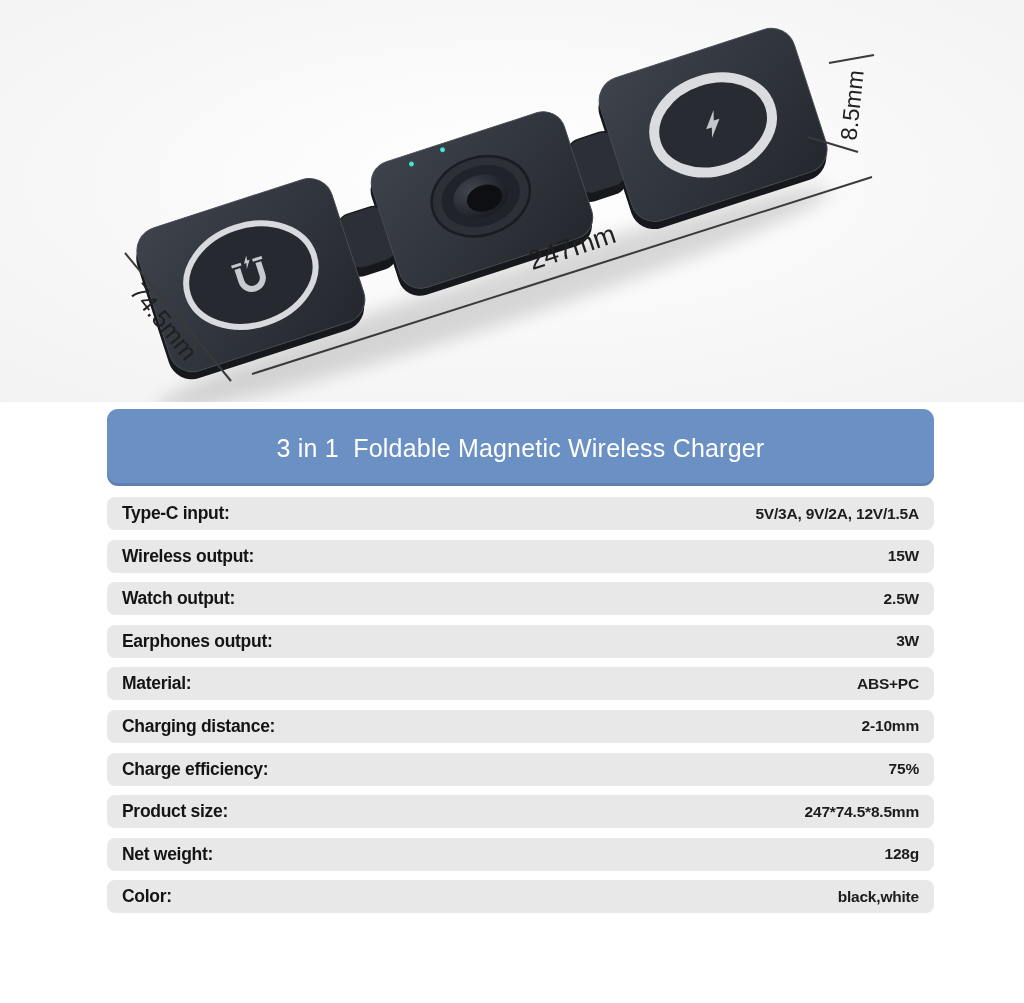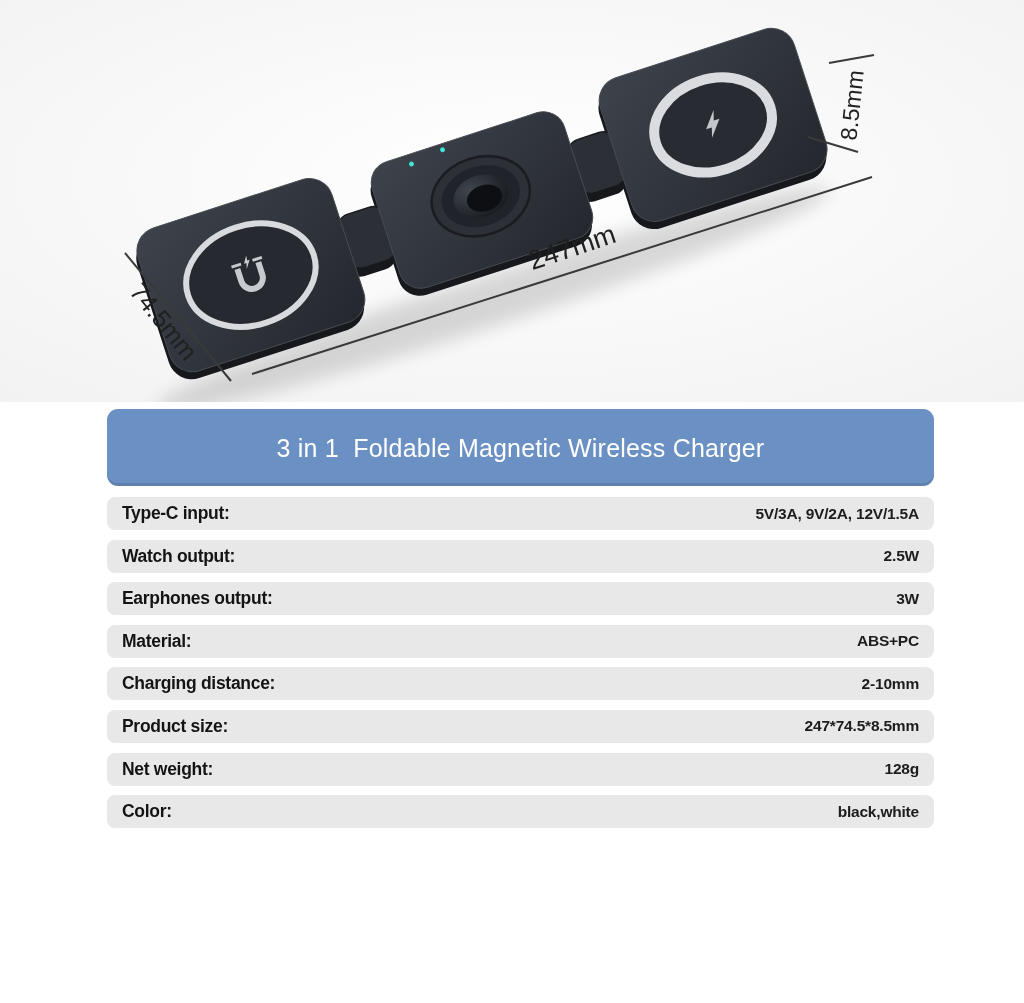--- a/index.html
+++ b/index.html
@@ -121,34 +121,42 @@
   <div class="banner">
     <div class="banner-line">3 in 1  Foldable Magnetic Wireless Charger</div>
   </div>
 
   <div class="spec-table">
       <div class="row">
         <span class="lbl">Type-C input:</span>
         <span class="val">5V/3A, 9V/2A, 12V/1.5A</span>
       </div>
       <div class="row">
+        <span class="lbl">Wireless output:</span>
+        <span class="val">15W</span>
+      </div>
+      <div class="row">
         <span class="lbl">Watch output:</span>
         <span class="val">2.5W</span>
       </div>
       <div class="row">
         <span class="lbl">Earphones output:</span>
         <span class="val">3W</span>
       </div>
       <div class="row">
         <span class="lbl">Material:</span>
         <span class="val">ABS+PC</span>
       </div>
       <div class="row">
         <span class="lbl">Charging distance:</span>
         <span class="val">2-10mm</span>
+      </div>
+      <div class="row">
+        <span class="lbl">Charge efficiency:</span>
+        <span class="val">75%</span>
       </div>
       <div class="row">
         <span class="lbl">Product size:</span>
         <span class="val">247*74.5*8.5mm</span>
       </div>
       <div class="row">
         <span class="lbl">Net weight:</span>
         <span class="val">128g</span>
       </div>
       <div class="row">

